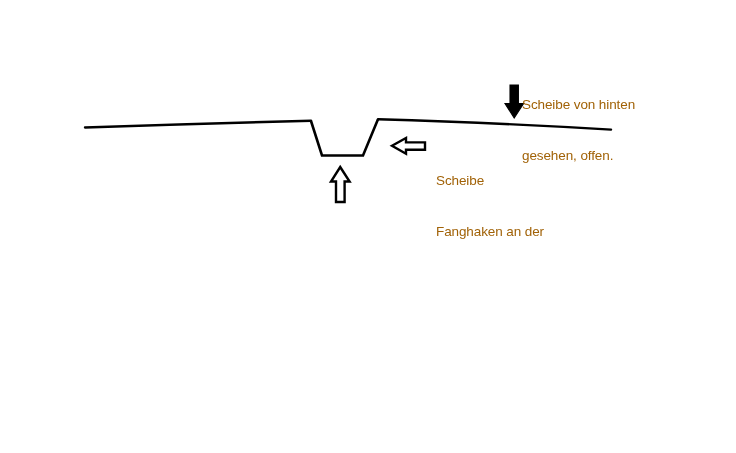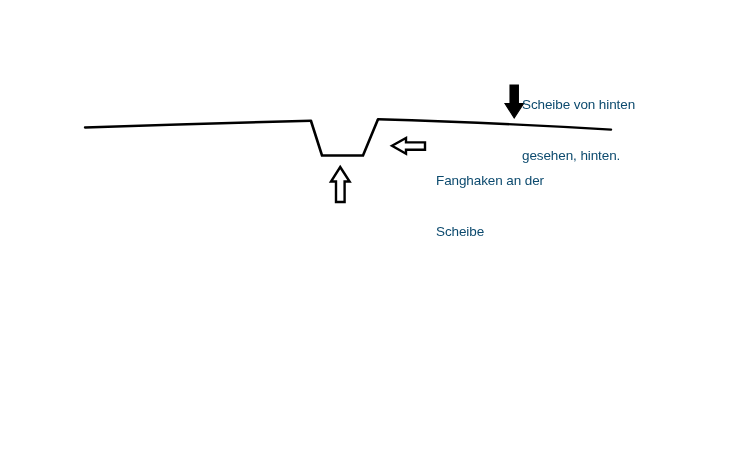--- a/index.html
+++ b/index.html
@@ -23,21 +23,21 @@
     background: #ffffff;
   }
   #diagram-svg {
     position: absolute;
     left: 0;
     top: 0;
     display: block;
   }
   .anno-text {
     position: absolute;
-    color: #0c4a6e;
+    color: #a16207;
     font-family: "Liberation Sans", sans-serif;
     font-size: 13.5px;
     line-height: 17px;
     white-space: pre;
     letter-spacing: -0.1px;
   }
   #label-scheibe-hinten {
     left: 522px;
     top: 62px;
   }
@@ -86,22 +86,22 @@
              L 344.6 181.5
              L 344.6 202.0
              L 336.0 202.0
              L 336.0 181.5
              L 331.0 181.5
              Z" fill="#ffffff" stroke="#000000" stroke-width="2.4" stroke-linejoin="miter"></path>
   </svg>
 
   <div class="anno-text" id="label-scheibe-hinten">
     <div>Scheibe von hinten</div>
-    <div>gesehen, hinten.</div>
+    <div>gesehen, offen.</div>
   </div>
 
   <div class="anno-text" id="label-fanghaken">
+    <div>Scheibe</div>
     <div>Fanghaken an der</div>
-    <div>Scheibe</div>
   </div>
 
 
 </div>
 
 </body></html>

